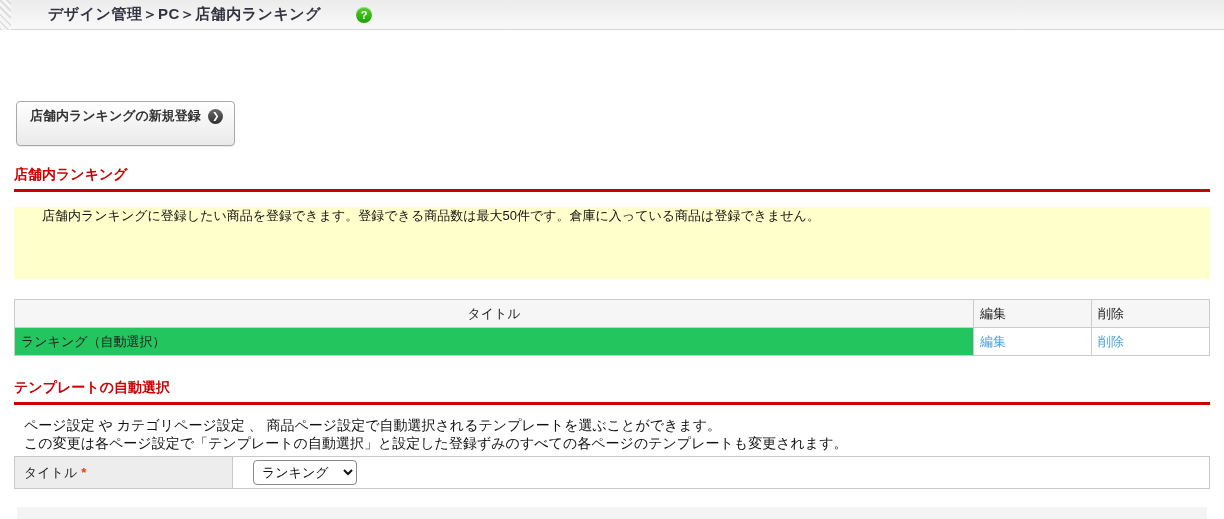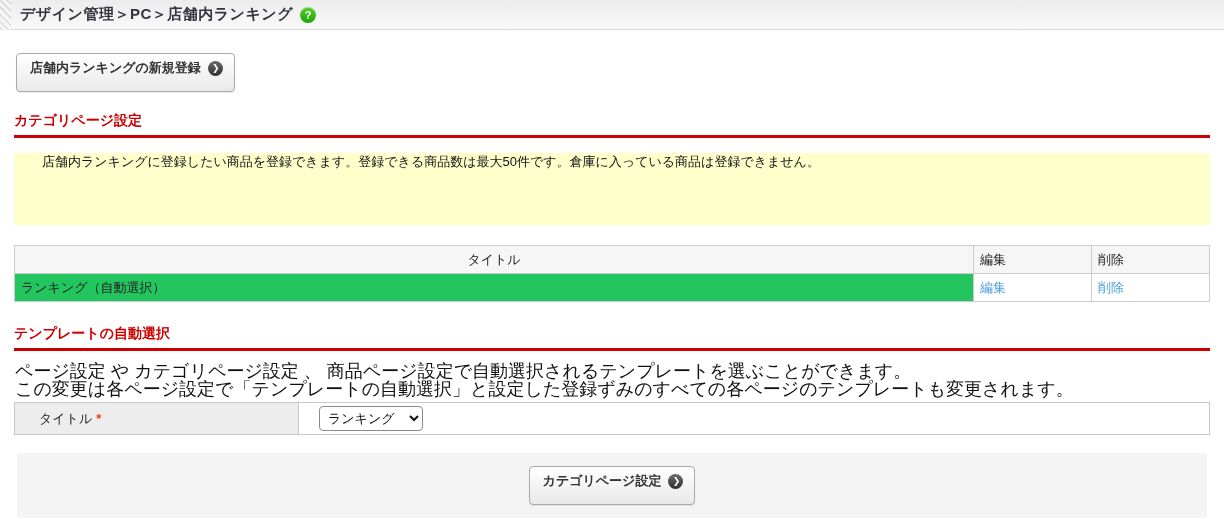--- a/index.html
+++ b/index.html
@@ -1,15 +1,15 @@
 <!DOCTYPE html>
 <html><head>
 <meta charset="utf-8">
 <style>
-  * { margin:0; padding:0; box-sizing:border-box; }
+  * { margin:0; padding:0; box-sizing:border-box;gap:28px; }
   html,body { width:1224px; height:519px; background:#ffffff;
     font-family:"Liberation Sans","DejaVu Sans",sans-serif; }
   body { overflow:hidden; font-size:13px; color:#222; }
 
   
   .page-header {
     height:30px; width:100%;
     background:linear-gradient(#ececec,#f9f9f9);
     border-bottom:1px solid #d8d8d8;
     display:flex; align-items:center;
@@ -26,26 +26,26 @@
     display:inline-flex; width:16px; height:16px; margin-left:7px;
     border-radius:50%; background:linear-gradient(#55cf2c,#1da306);
     color:#fff; font-weight:bold; font-size:11px;
     align-items:center; justify-content:center; vertical-align:middle;
     box-shadow:inset 0 1px 0 rgba(255,255,255,.4);
   }
 
   
   .pill-btn {
     display:inline-flex; align-items:center; gap:7px;
-    padding:5px 11px 14px 13px;
+    padding:5px 11px 20px 13px;
     font-size:13px; font-weight:bold; color:#333;
     background:linear-gradient(#ffffff,#e9e9e9);
     border:1px solid #a9a9a9; border-radius:4px;
     box-shadow:0 1px 1px rgba(0,0,0,.08);
-    cursor:pointer; font-family:inherit;
+    cursor:pointer; font-family:inherit;margin-top:48px;
   }
   .arrow-circle {
     width:15px; height:15px; border-radius:50%;
     background:linear-gradient(#6b6b6b,#2f2f2f);
     color:#fff; font-size:9px; line-height:1;
     display:inline-flex; align-items:center; justify-content:center;
     padding-left:1px;
   }
   .new-btn-wrap { margin:23px 0 0 16px; }
 
@@ -75,31 +75,31 @@
   }
   table.ranking-table th {
     background:#f6f6f6; font-weight:normal; text-align:center; color:#222;
   }
   table.ranking-table td.title-cell { background:#22c55e; text-align:left; }
   table.ranking-table .action-col { width:118px; text-align:left; }
   a.table-link { color:#4a9fd8; text-decoration:none; }
 
   
   .template-desc {
-    margin:12px 14px 0 15px; font-size:18px; line-height:17.5px; color:#111;
+    margin:12px 14px 0 24px; font-size:14px; line-height:17.5px; color:#111;
   }
 
   
   table.title-form {
     margin:4px 14px 0 14px; width:1196px;
     border-collapse:collapse; font-size:13px;
   }
   table.title-form td { border:1px solid #c8c8c8; height:32px; }
   td.form-label-cell {
-    width:284px; background:#ededed; padding-left:24px; color:#222;
+    width:218px; background:#ededed; padding-left:9px; color:#222;
   }
   .required-mark { color:#ff3300; margin-left:4px; font-weight:bold; }
   td.form-value-cell { background:#fff; padding-left:20px; }
   select.title-select {
     width:104px; height:25px; font-size:13px; font-family:inherit;
     border:1px solid #8a8a8a; border-radius:4px; background:#fff;
     padding:0 4px; color:#111;
   }
 
   
@@ -117,21 +117,21 @@
   <span class="help-icon">?</span>
 </div>
 
 <div class="new-btn-wrap">
   <button class="pill-btn">
     <span>店舗内ランキングの新規登録</span>
     <span class="arrow-circle">❯</span>
   </button>
 </div>
 
-<div class="section-heading">カテゴリページ設定</div>
+<div class="section-heading">店舗内ランキング</div>
 
 <div class="info-box">
   <span>店舗内ランキングに登録したい商品を登録できます。登録できる商品数は最大50件です。倉庫に入っている商品は登録できません。</span>
 </div>
 
 <table class="ranking-table">
   <thead>
     <tr>
       <th>タイトル</th>
       <th class="action-col">編集</th>

